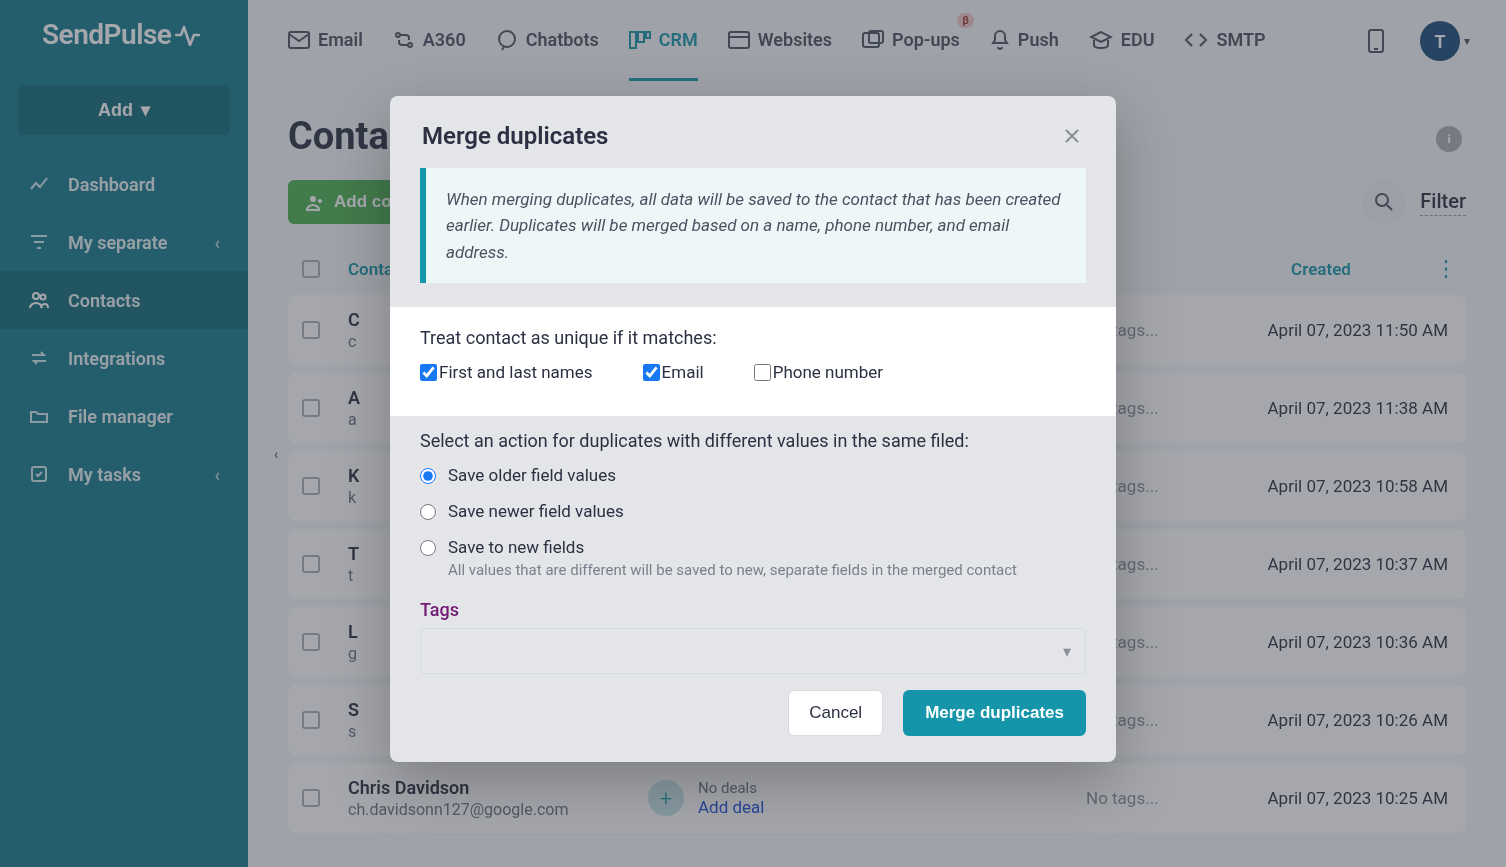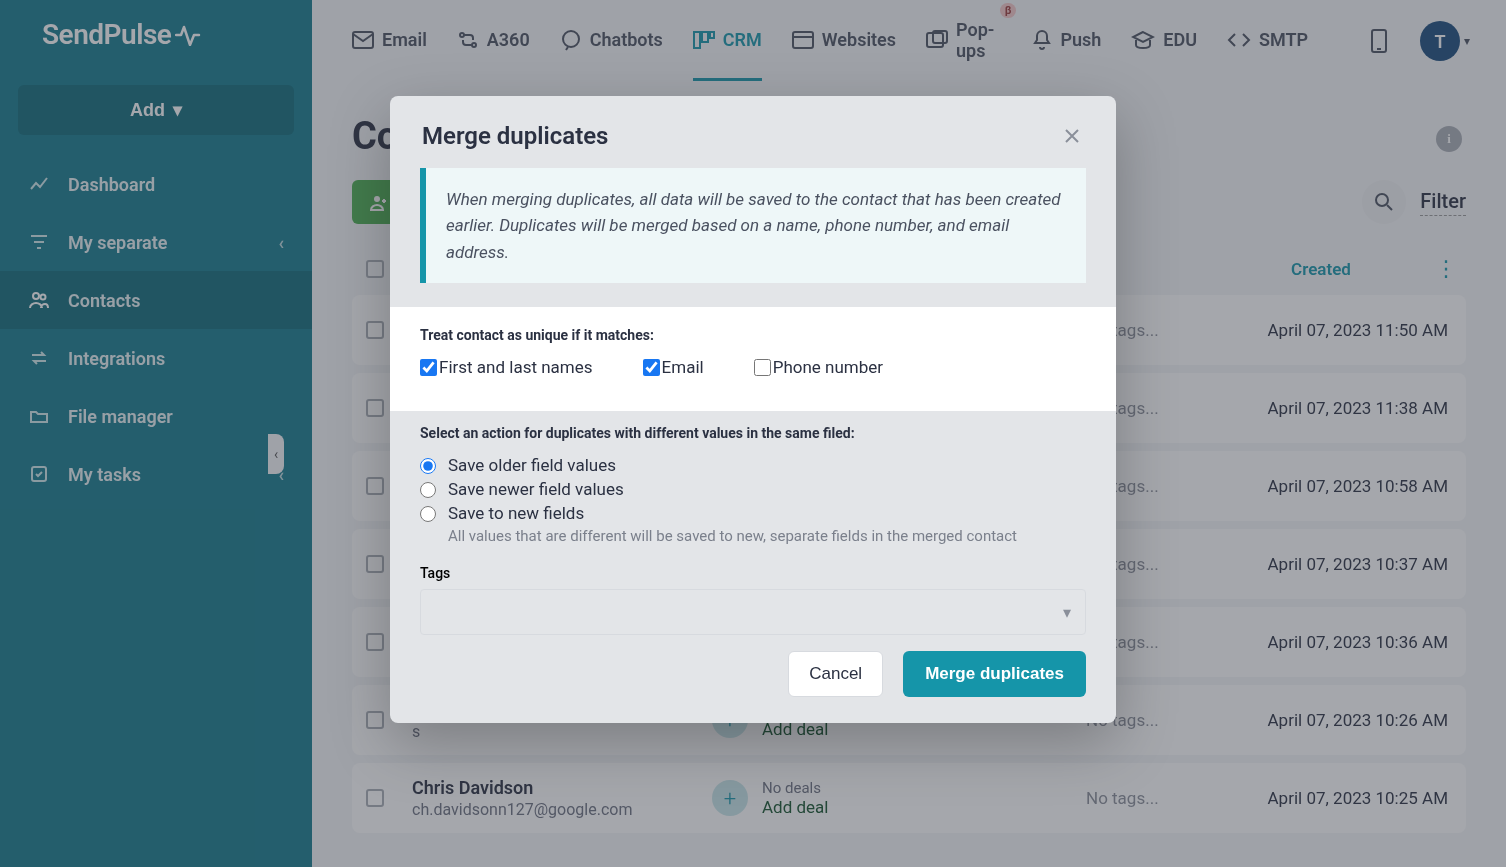--- a/index.html
+++ b/index.html
@@ -1,20 +1,20 @@
 <!DOCTYPE html>
 <html><head>
 <meta charset="utf-8">
 <style>
   * { box-sizing: border-box; margin: 0; padding: 0; }
   html, body { width: 1506px; height: 867px; font-family: -apple-system, BlinkMacSystemFont, "Segoe UI", Roboto, sans-serif; color: #333b4f; overflow: hidden; }
   body { display: flex; position: relative; background: #f5f6f8; }
 
   
-  .sidebar { width: 312px; background: #157a8c; color: #fff; display: flex; flex-direction: column; padding-top: 18px; flex-shrink: 0; }
+  .sidebar { width: 248px; background: #157a8c; color: #fff; display: flex; flex-direction: column; padding-top: 18px; flex-shrink: 0; }
   .logo { padding: 0 30px 20px 42px; display:flex; align-items:center; }
   .logo-text { font-size: 28px; font-weight: 600; letter-spacing: -.5px; }
   .logo-pulse { margin-left: 4px; }
   .add-btn { margin: 14px 18px 20px; background: #0f6a79; color: #fff; border: none; border-radius: 6px; padding: 14px 0; font-size: 18px; font-weight: 600; display:flex; align-items:center; justify-content:center; gap:8px; cursor:pointer;text-align:right; }
   .nav { display:flex; flex-direction:column; }
   .nav-item { display:flex; align-items:center; gap:18px; padding: 18px 28px; font-size: 18px; font-weight: 600; color: #e8f2f4; cursor:pointer; position:relative; }
   .nav-item.active { background: #0f6a79; }
   .nav-item .chev { margin-left:auto; opacity:.8; }
   .nav-icon { width:22px; height:22px; display:flex; align-items:center; justify-content:center; flex-shrink:0; }
   .sidebar-handle { position:absolute; left:268px; top:50%; width:16px; height:40px; background:#f5f6f8; border-radius:0 8px 8px 0; display:flex; align-items:center; justify-content:center; font-size:14px; color:#555; cursor:pointer;}
@@ -49,41 +49,41 @@
   .col-more { width:40px; display:flex; justify-content:center; color:#1595a9; cursor:pointer; font-size:22px; }
   .col-gap { flex:1; }
 
   .row { display:flex; align-items:center; background:#fff; border-radius:8px; padding:14px 0; margin-bottom: 8px; }
   .row .name { font-size:18px; font-weight:600; color:#2b3142; }
   .row .sub { font-size:16px; color:#6c7180; margin-top:2px; }
   .row .contact-cell { width:300px; }
   .row .deals-cell { width: 220px; display:flex; align-items:center; gap:14px; }
   .plus-circ { width:36px; height:36px; border-radius:50%; background:#c7e6e9; color:#1595a9; display:flex; align-items:center; justify-content:center; font-size:22px; font-weight:300; cursor:pointer; }
   .deals-txt .nd { color:#6c7180; font-size:15px; }
-  .deals-txt .ad { color:#14532d; font-size:17px; cursor:pointer; }
+  .deals-txt .ad { color:#1d4ed8; font-size:17px; cursor:pointer; }
   .tags-cell { width: 130px; color:#8a8f9a; font-size:17px; }
   .created-cell { width: 250px; text-align:right; color:#2b3142; font-size:17px; padding-right: 18px; }
   .col-gap2 { flex:1; }
 
   
   .scrim { position:absolute; inset:0; background:rgba(55,60,70,.45); }
   .modal { position:absolute; left:50%; top:96px; transform:translateX(-50%); width: 726px; background:#fff; border-radius:8px; box-shadow:0 20px 60px rgba(0,0,0,.25); overflow:hidden; }
   .modal-hd { padding: 26px 32px 18px; display:flex; align-items:center; }
   .modal-hd h2 { font-size: 24px; font-weight:600; color:#2b3142; }
   .modal-close { margin-left:auto; color:#8a8f9a; cursor:pointer; font-size:18px; padding:4px; }
   .info-banner { margin: 0 30px 24px 30px; border-left: 6px solid #1595a9; background: #eef7f8; padding: 18px 20px; font-size: 17px; line-height: 1.55; color:#4a5160;font-style:italic; }
-  .sect-head { font-size:14px; font-weight:700; color:#2b3142; margin-bottom: 14px; }
+  .sect-head { font-size:18px; font-weight:400; color:#2b3142; margin-bottom: 14px; }
   .checks { display:flex; gap: 50px; margin-bottom: 26px; }
   .chk-row { display:flex; align-items:center; gap:2px; font-size:17px; color:#2b3142; }
   .chk-row input { width:17px; height:17px; accent-color:#1877f2; cursor:pointer; }
-  .radios { display:flex; flex-direction:column; gap: 4px; margin-bottom: 20px; }
+  .radios { display:flex; flex-direction:column; gap: 16px; margin-bottom: 20px; }
   .radio-row { display:flex; align-items:flex-start; gap:12px; font-size:17px; color:#2b3142; }
   .radio-row input { width:16px; height:16px; accent-color:#1877f2; margin-top:3px; cursor:pointer; }
   .radio-desc { font-size:15px; color:#7b808c; margin-top:4px; }
-  .tags-label { font-size:14px; font-weight:500; color:#000000; margin-bottom:8px; }
+  .tags-label { font-size:18px; font-weight:500; color:#701a75; margin-bottom:8px; }
   .tags-select { width:100%; border:1px solid #d7dadf; border-radius:4px; height:46px; display:flex; align-items:center; padding:0 14px; cursor:pointer; color:#8a8f9a; }
   .tags-select .dd-caret { margin-left:auto; color:#8a8f9a; }
   .modal-foot { display:flex; justify-content:flex-end; gap:20px; padding: 16px 30px 26px; }
   .btn-cancel { background:#fff; border:1px solid #d7dadf; color:#2b3142; border-radius:6px; padding:12px 20px; font-size:17px; cursor:pointer; }
   .btn-primary { background:#1595a9; color:#fff; border:none; border-radius:6px; padding:12px 22px; font-size:17px; font-weight:600; cursor:pointer; }
   .modal { background: #e3e5e8; } 
   .white-section { background:#fff; padding: 20px 30px 8px; }
   .gray-section { padding: 14px 30px 0; }
   .modal-hd { background: transparent; }
   .modal-foot { background: transparent; }

